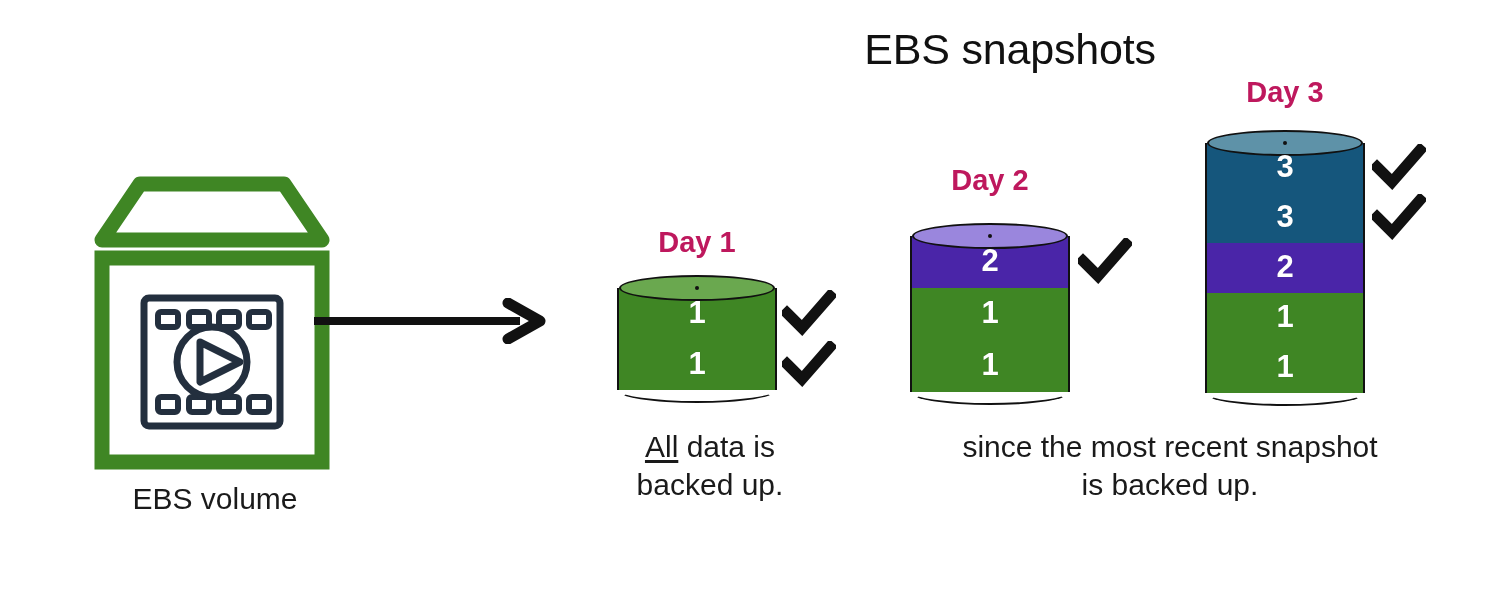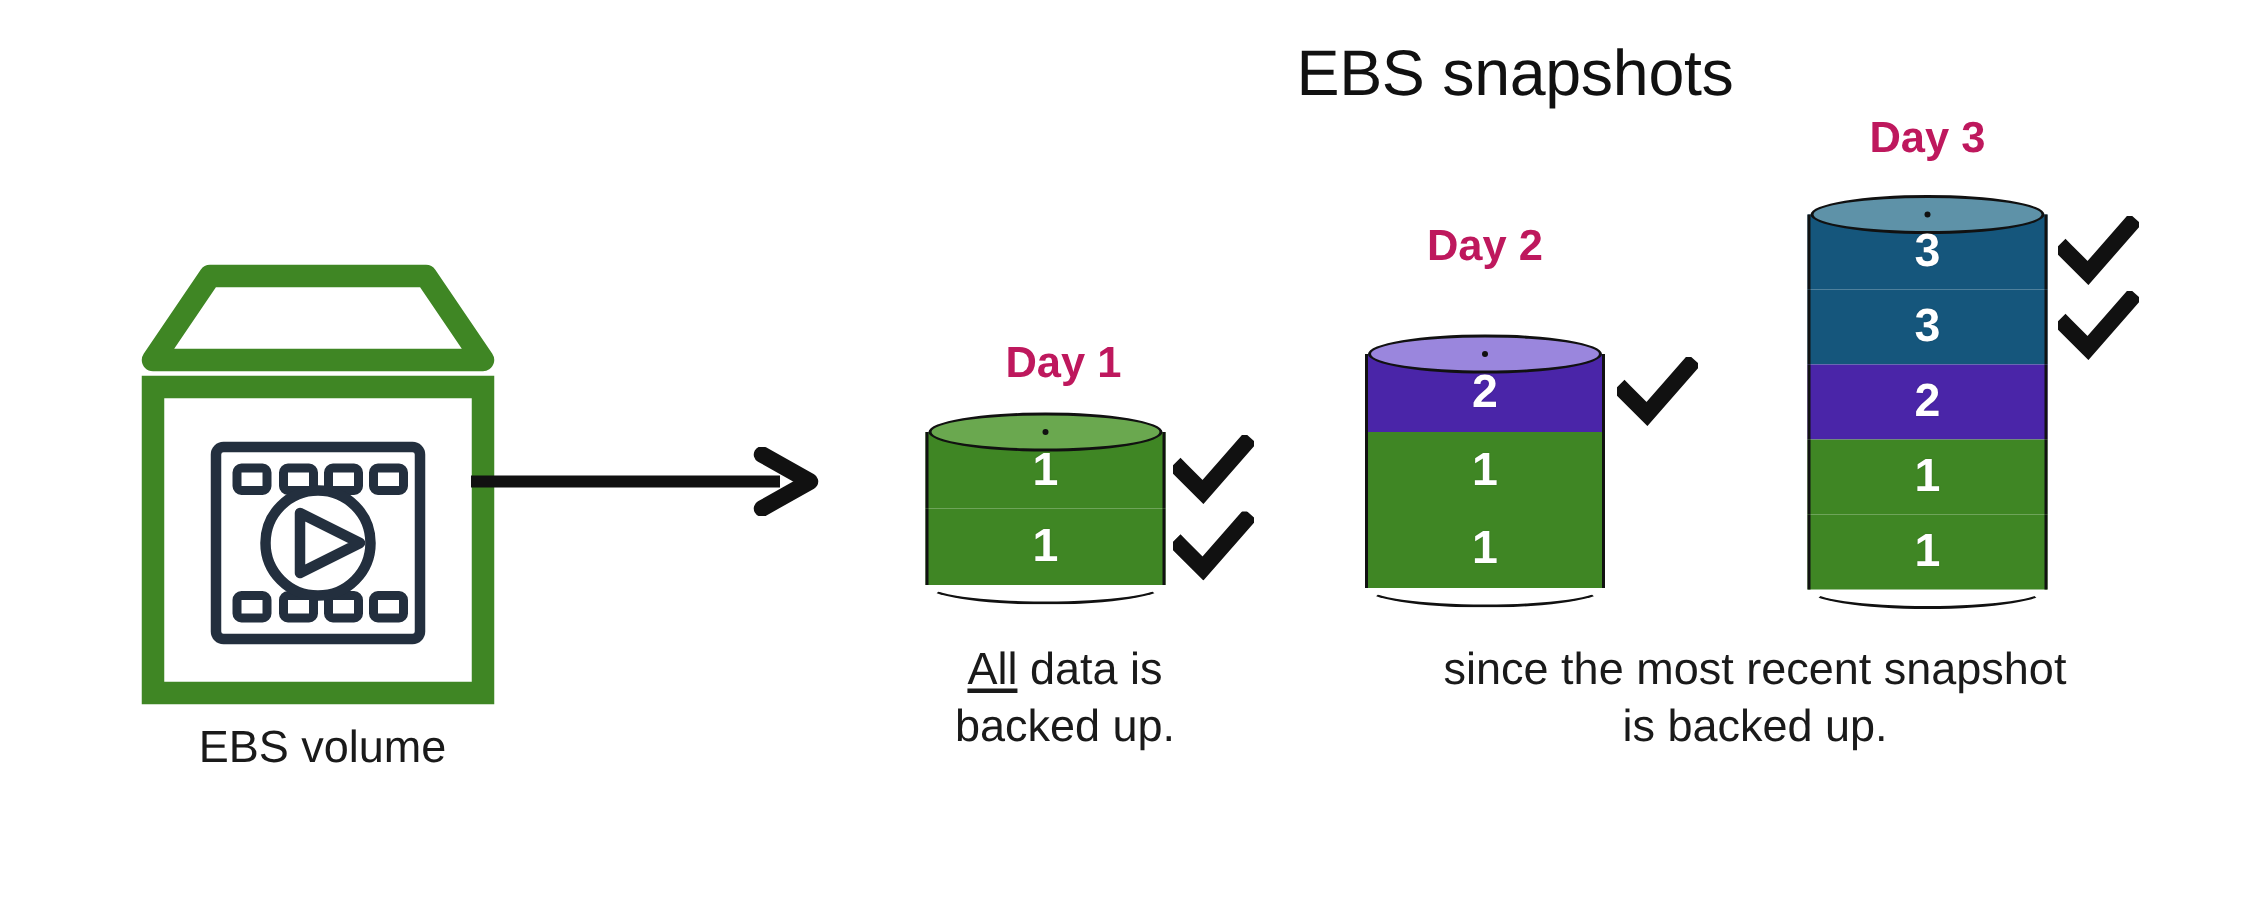--- a/index.html
+++ b/index.html
@@ -174,21 +174,21 @@
 
   <div id="arrow">
     <svg width="240" height="46" viewBox="0 0 240 46">
       <line x1="2" y1="23" x2="208" y2="23" stroke="#111111" stroke-width="8"></line>
       <path d="M196 5 L228 23 L196 41" fill="none" stroke="#111111" stroke-width="11" stroke-linecap="round" stroke-linejoin="round"></path>
     </svg>
   </div>
 
   <div id="snap-layer">
       <div class="snap-group" style="left: 617px; top: 0px;">
-        <div class="day-label" style="left: 12px; top: 226px;">Day 1</div>
+        <div class="day-label" style="left: 0px; top: 226px;">Day 1</div>
         <div class="check" style="left: 165px; top: 289.5px;"><svg width="54" height="46" viewBox="0 0 54 46">
             <path d="M5 23 L20 38 L48 6" fill="none" stroke="#111111" stroke-width="11" stroke-linecap="square" stroke-linejoin="miter"></path>
           </svg></div>
         <div class="check" style="left: 165px; top: 340.5px;"><svg width="54" height="46" viewBox="0 0 54 46">
             <path d="M5 23 L20 38 L48 6" fill="none" stroke="#111111" stroke-width="11" stroke-linecap="square" stroke-linejoin="miter"></path>
           </svg></div>
         <div class="cylinder" style="left: 0px; top: 288px;">
           <div class="cyl-top" style="top: -13px; left: 2px; background: rgb(106, 168, 79);">
             <div class="pinhole"></div>
           </div>
@@ -196,21 +196,21 @@
             <div class="seg-num">1</div>
             <div class="seg-divider"></div>
           </div>
           <div class="seg" style="height: 51px; background: rgb(63, 134, 36);">
             <div class="seg-num">1</div>
             <div class="seg-lip" style="background: transparent;"></div>
           </div>
         </div>
       </div>
       <div class="snap-group" style="left: 910px; top: 0px;">
-        <div class="day-label" style="left: 0px; top: 148px;">Day 2</div>
+        <div class="day-label" style="left: 0px; top: 164px;">Day 2</div>
         <div class="check" style="left: 168px; top: 238px;"><svg width="54" height="46" viewBox="0 0 54 46">
             <path d="M5 23 L20 38 L48 6" fill="none" stroke="#111111" stroke-width="11" stroke-linecap="square" stroke-linejoin="miter"></path>
           </svg></div>
         <div class="cylinder" style="left: 0px; top: 236px;">
           <div class="cyl-top" style="top: -13px; left: 2px; background: rgb(154, 134, 221);">
             <div class="pinhole"></div>
           </div>
           <div class="seg" style="height: 52px; background: rgb(74, 37, 168);">
             <div class="seg-num">2</div>
             <div class="seg-divider"></div>

